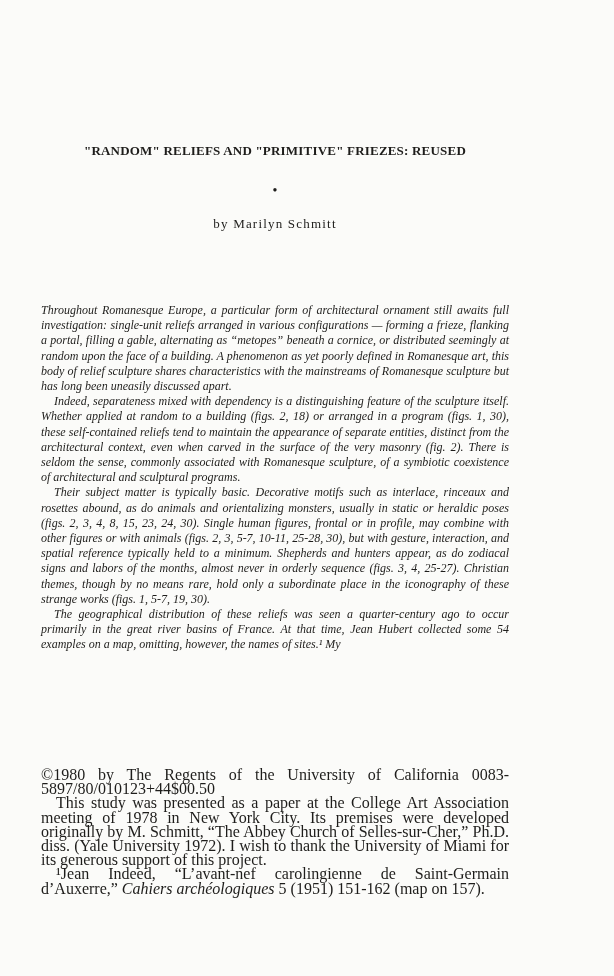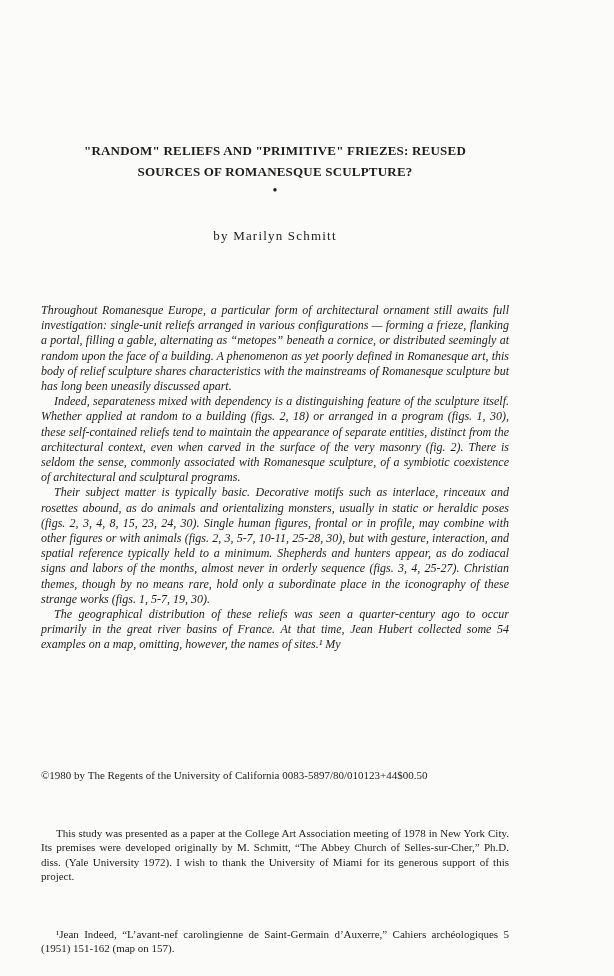--- a/index.html
+++ b/index.html
@@ -31,61 +31,59 @@
     letter-spacing: 0.2px;
   }
   .title-line { display: block; }
   .separator {
     top: 184px;
     text-align: center;
     font-size: 14px;
     line-height: 14px;
   }
   .byline {
-    top: 228px;
+    top: 216px;
     text-align: center;
     font-size: 13px;
     letter-spacing: 1.2px;
   }
   .body-text {
     top: 303px;
     font-size: 12px;
     line-height: 15.2px;
     text-align: justify;
   }
   .body-text p {
     margin: 0;
     font-style: italic;
   }
   .body-text p.indent {
     text-indent: 13px;
   }
   .footnotes {
     top: 768px;
-    font-size: 11px;
+    font-size: 16px;
     line-height: 14.2px;
     text-align: justify;
   }
   .footnotes p {
     margin: 0;
   }
   .footnotes p.indent {
     text-indent: 15px;
-    margin-top: 44px;
   }
-  .italic { }
+  .italic { font-style: italic; }
 </style>
 </head>
 <body>
 
 <div class="page">
 
   <h1 class="col title-block">
     <span class="title-line">"RANDOM" RELIEFS AND "PRIMITIVE" FRIEZES: REUSED</span>
-    <span class="title-line">SOURCES OF ROMANESQUE SCULPTURE?</span>
   </h1>
 
   <div class="col separator">•</div>
 
   <div class="col byline">by Marilyn Schmitt</div>
 
   <div class="col body-text">
     <p>Throughout Romanesque Europe, a particular form of architectural ornament still awaits full investigation: single-unit reliefs arranged in various configurations — forming a frieze, flanking a portal, filling a gable, alternating as “metopes” beneath a cornice, or distributed seemingly at random upon the face of a building. A phenomenon as yet poorly defined in Romanesque art, this body of relief sculpture shares characteristics with the mainstreams of Romanesque sculpture but has long been uneasily discussed apart.</p>
     <p class="indent">Indeed, separateness mixed with dependency is a distinguishing feature of the sculpture itself. Whether applied at random to a building (figs. 2, 18) or arranged in a program (figs. 1, 30), these self-contained reliefs tend to maintain the appearance of separate entities, distinct from the architectural context, even when carved in the surface of the very masonry (fig. 2). There is seldom the sense, commonly associated with Romanesque sculpture, of a symbiotic coexistence of architectural and sculptural programs.</p>
     <p class="indent">Their subject matter is typically basic. Decorative motifs such as interlace, rinceaux and rosettes abound, as do animals and orientalizing monsters, usually in static or heraldic poses (figs. 2, 3, 4, 8, 15, 23, 24, 30). Single human figures, frontal or in profile, may combine with other figures or with animals (figs. 2, 3, 5-7, 10-11, 25-28, 30), but with gesture, interaction, and spatial reference typically held to a minimum. Shepherds and hunters appear, as do zodiacal signs and labors of the months, almost never in orderly sequence (figs. 3, 4, 25-27). Christian themes, though by no means rare, hold only a subordinate place in the iconography of these strange works (figs. 1, 5-7, 19, 30).</p>

